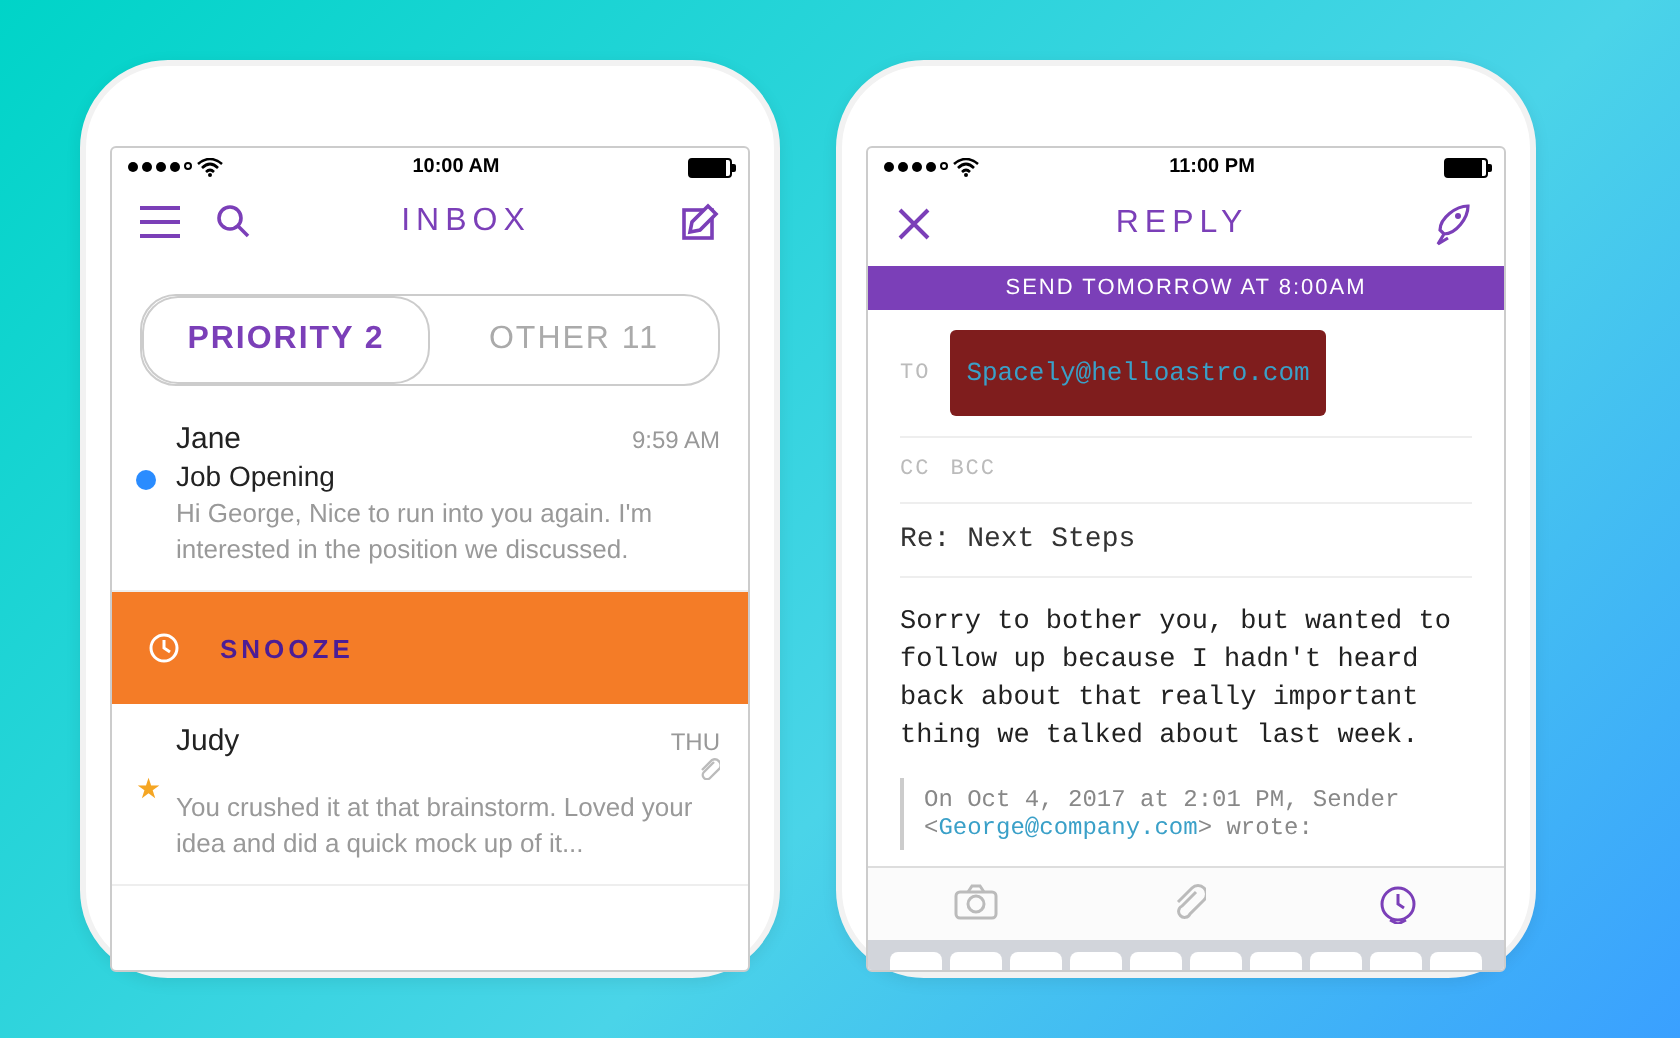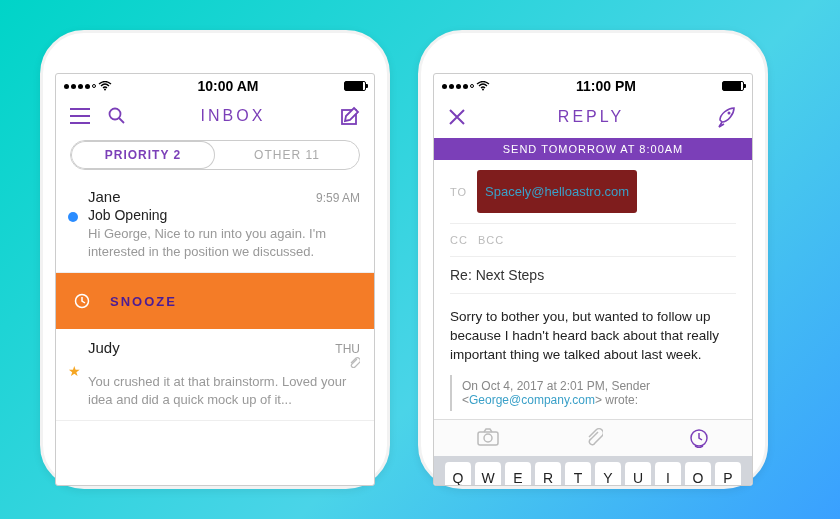--- a/index.html
+++ b/index.html
@@ -22,21 +22,21 @@
   .screen {
     background: #fff;
     border: 1px solid #ccc;
     border-radius: 3px;
     height: 100%;
     overflow: hidden;
     display: flex; flex-direction: column;
   }
   .status-bar {
     display: flex; align-items: center; justify-content: space-between;
-    font-size: 14px; font-weight: 600;
+    font-size: 10px; font-weight: 600;
     padding: 4px 8px 2px 8px;
     color: #000;
   }
   .sb-left, .sb-right { display: flex; align-items: center; gap: 2px; }
   .dots { display: flex; gap: 2px; }
   .dot { width: 5px; height: 5px; border-radius: 50%; background: #000; }
   .dot.empty { background: none; border: 1px solid #000; width:4px; height:4px;}
   .battery { width: 22px; height: 10px; border: 1px solid #000; border-radius: 2px; position: relative; }
   .battery::after { content:''; position:absolute; right:-3px; top:2px; width:2px; height:4px; background:#000; border-radius:0 1px 1px 0;}
   .battery .fill { background:#000; height:100%; width:90%; }
@@ -44,22 +44,22 @@
     display: flex; align-items: center; justify-content: space-between;
     padding: 10px 14px;
   }
   .nav-left, .nav-right { display:flex; align-items:center; gap:18px; }
   .nav-title {
     color: #7b3fb8; font-weight: 400; letter-spacing: 3px; font-size: 16px;
   }
   .icon { display:inline-flex; }
   .segmented {
     display:flex; border:1px solid #ccc; border-radius: 18px;
-    margin: 4px 14px 8px 14px; height: 30px; overflow:hidden;
-    font-size: 12px; letter-spacing: 1px;
+    margin: 16px 14px 8px 14px; height: 46px; overflow:hidden;
+    font-size: 16px; letter-spacing: 1px;
   }
   .seg { flex:1; display:flex; align-items:center; justify-content:center; color:#aaa; }
   .seg.active { background:#fff; color:#7b3fb8; border-radius:18px; box-shadow: 0 0 0 1px #ccc inset; font-weight:600;}
   .list { flex:1; overflow:hidden; }
   .row { padding: 10px 14px 12px 32px; position:relative; border-bottom:1px solid #eee; }
   .row .indicator { position:absolute; left:12px; top:34px; }
   .bluedot { width:10px; height:10px; background:#2a8cff; border-radius:50%; }
   .star { color:#f5a623; font-size:14px; }
   .row-head { display:flex; justify-content:space-between; align-items:baseline; }
   .sender { font-size:15px; color:#222; }
@@ -83,21 +83,21 @@
   .pill { background:#7f1d1d; color:#3aa0c8; padding:14px 8px; border-radius:3px; font-size:13px; }
   .subj-line { padding:10px 0; border-bottom:1px solid #eee; font-size:14px; color:#333; }
   .body-text { padding: 14px 0 10px 0; font-size:13.5px; color:#222; line-height:1.4; }
   .quote { border-left:2px solid #ccc; padding:4px 0 4px 10px; font-size:12px; color:#888; margin-bottom:8px; }
   .quote .email { color:#3aa0c8; }
   .toolbar { display:flex; justify-content:space-around; padding:8px 0; border-top:1px solid #ddd; color:#bbb; background:#fbfbfb; }
   .kb { background:#d2d5db; padding:6px 4px 0 4px; }
   .kb-row { display:flex; gap:4px; justify-content:center; margin-bottom:6px; }
   .key { background:#fff; border-radius:4px; box-shadow:0 1px 0 #9a9da3; width:26px; height:32px; display:flex; align-items:center; justify-content:center; font-size:14px; color:#222; }
   .phone.right .screen { display:flex; flex-direction:column;justify-content:space-between; }
-  .phone.right .compose { flex: 0 0 auto; }
+  .phone.right .compose { flex: 0 0 auto; font-family: Liberation Mono, monospace; }
 </style>
 </head>
 <body>
 
 <div class="phone">
   <div class="screen">
 
     <div class="status-bar">
       <div class="sb-left">
         <div class="dots">

